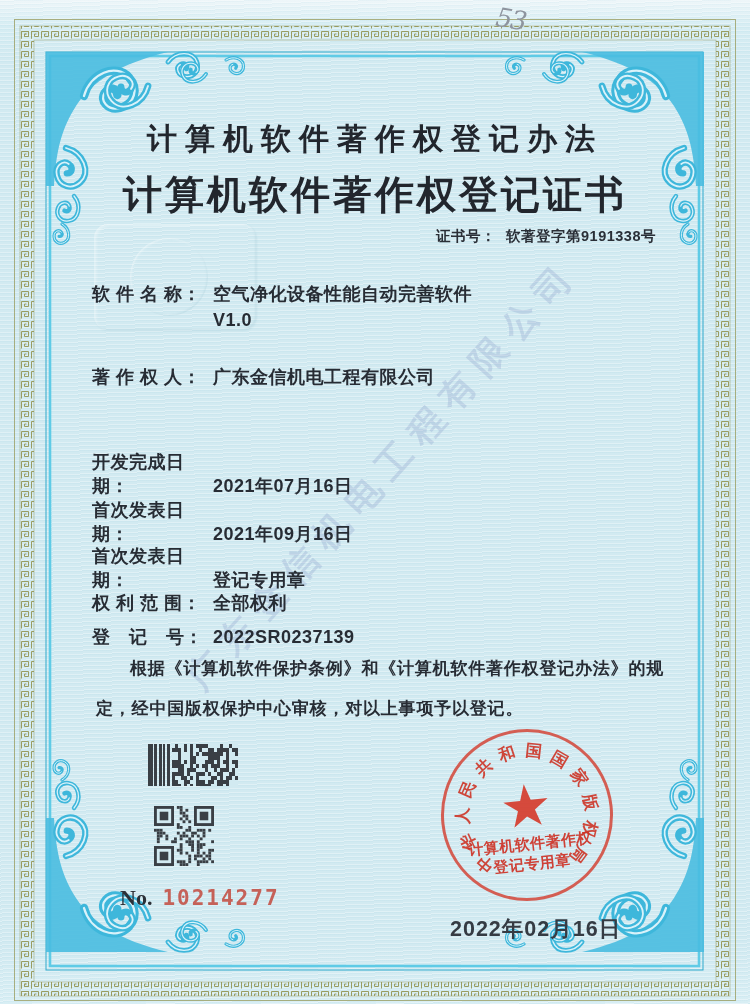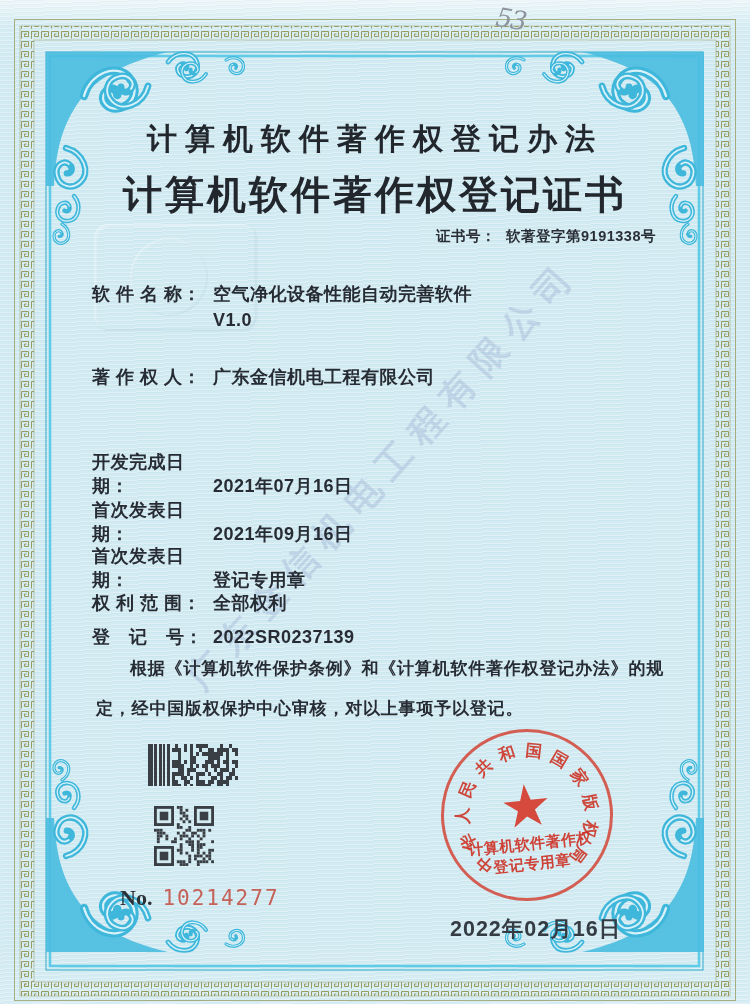--- a/index.html
+++ b/index.html
@@ -59,21 +59,21 @@
   .row .val{color:#272c34;}
   .statement{
     position:absolute; left:92px; top:645px; width:575px; margin:4px; z-index:2;
     font-size:17px; font-weight:600; line-height:40px; letter-spacing:.8px;
     text-indent:2em; color:#272c34;
   }
   .barcode{position:absolute; left:148px; top:744px; z-index:2;}
   .qrcode{position:absolute; left:154px; top:806px; z-index:2;}
   .no-line{position:absolute; left:120px; top:885px; z-index:2; font-family:"Liberation Serif", serif; font-size:22px; font-weight:700; color:#2c3138;}
   .no-line .serial{
-    font-family:"DejaVu Sans Mono", monospace; font-size:21px; font-weight:400;
+    font-family:"DejaVu Sans Mono", monospace; font-size:21px; font-weight:700;
     color:#c4564c; letter-spacing:2px; opacity:.92; margin-left:10px;
   }
   .seal-date{
     position:absolute; left:450px; top:889px; z-index:2;
     font-size:21.5px; font-weight:700; letter-spacing:1px; color:#353b43;margin-top:25px;
   }
   .seal{position:absolute; left:441px; top:729px; width:172px; height:172px; z-index:3; transform:rotate(-6deg);}
   .seal-ring-border{position:absolute; inset:0; border-radius:50%; border:3.5px solid rgba(211,62,47,.82);}
   .seal-ring{position:absolute; inset:0;}
   .seal-star{

